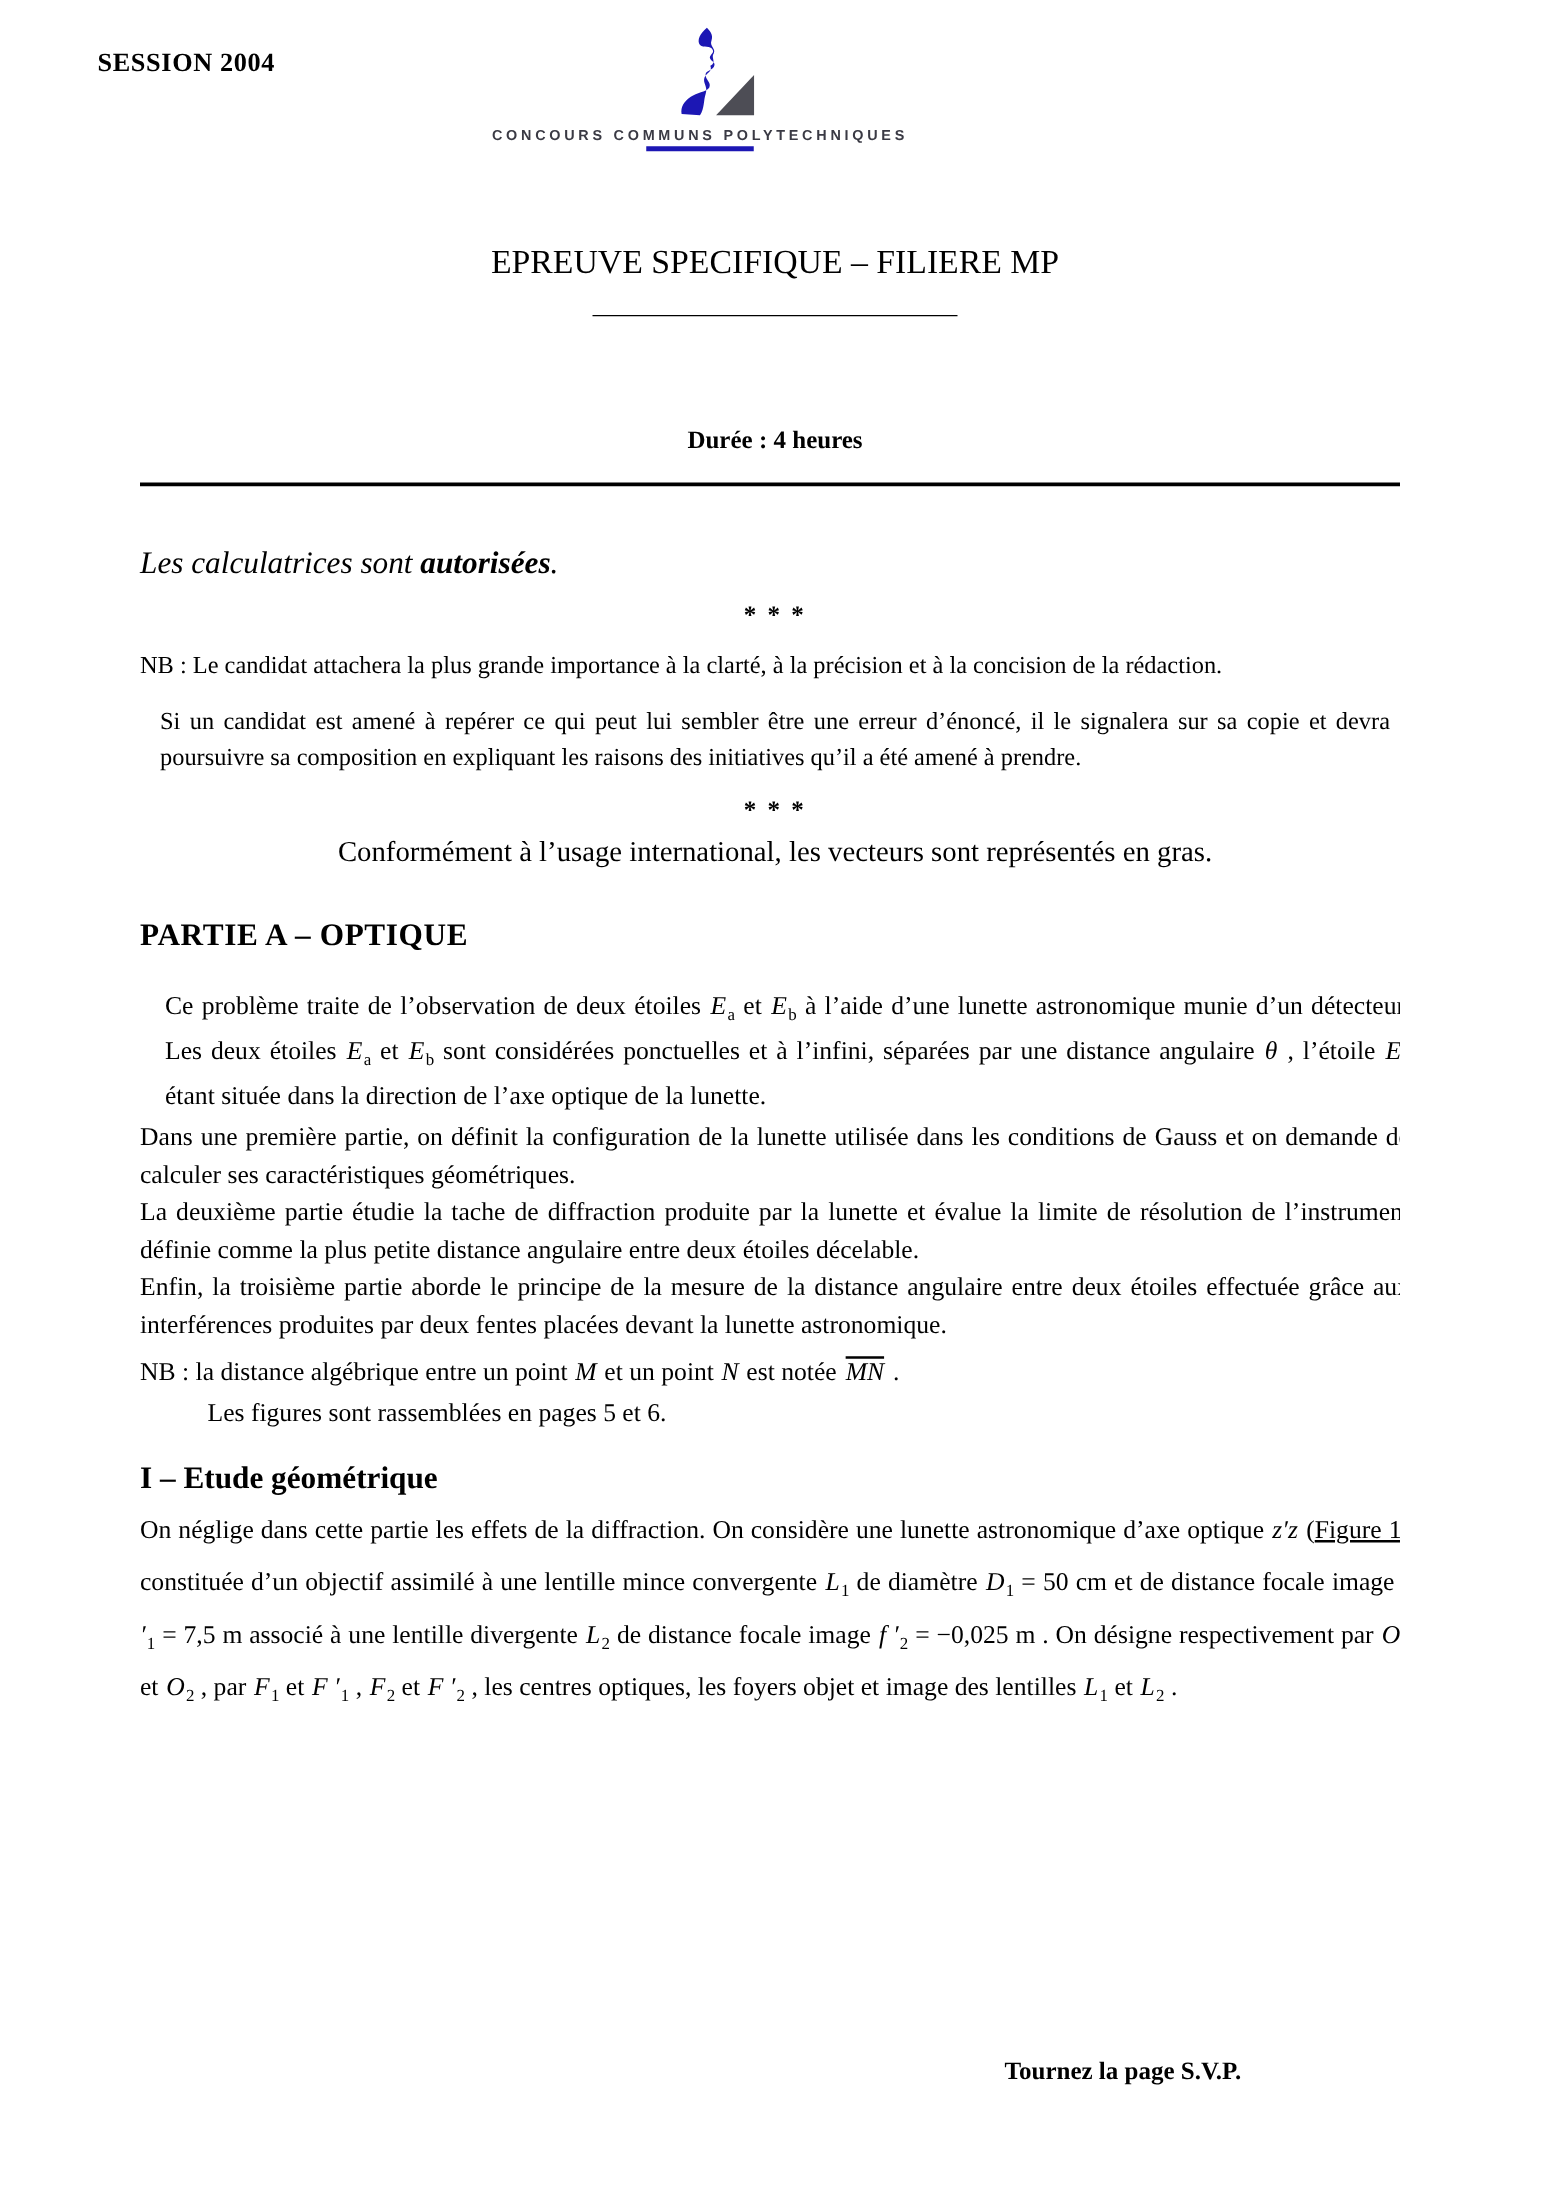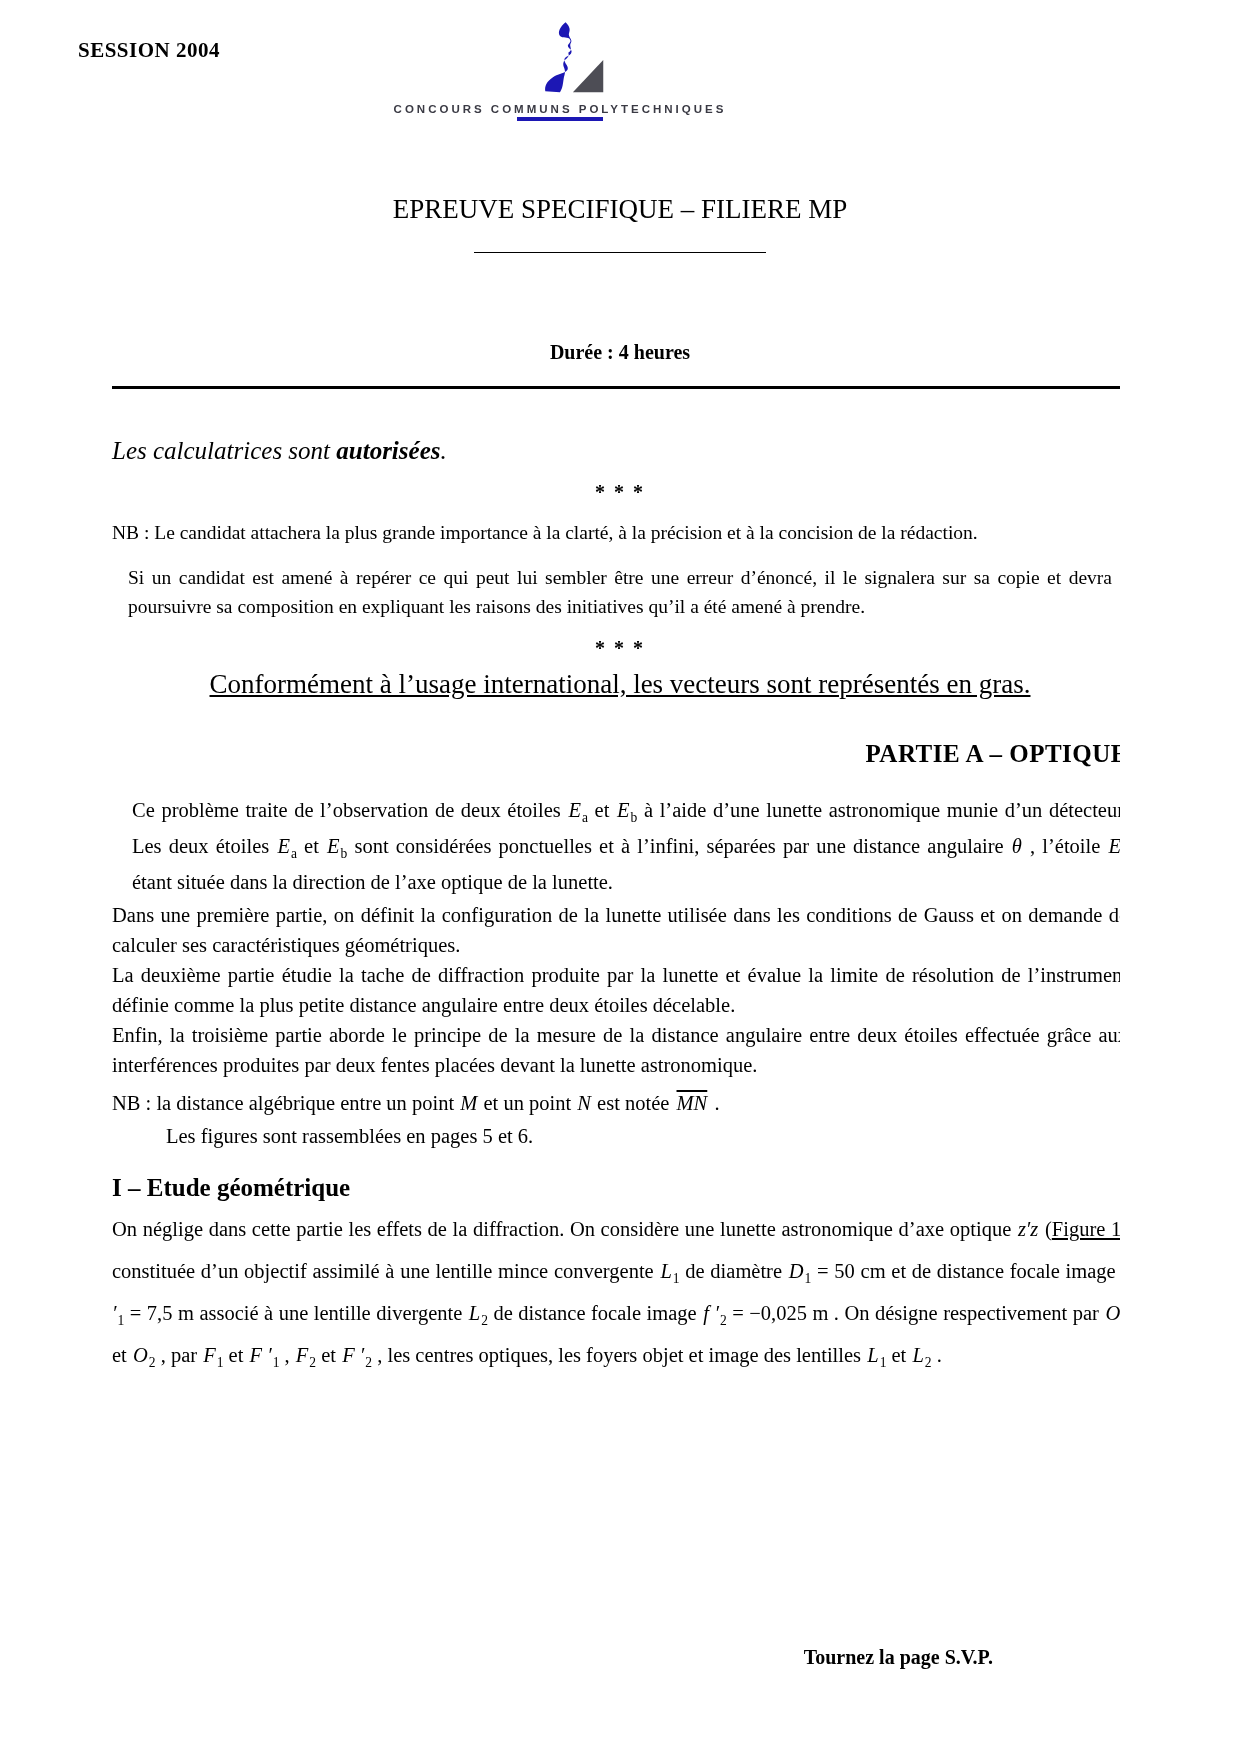--- a/index.html
+++ b/index.html
@@ -31,22 +31,22 @@
 
   .title{text-align:center;font-size:27px;line-height:34px;}
   .title-rule{width:292px;border:none;border-top:1.6px solid #000;margin:26px auto 0;}
   .subject{text-align:center;font-size:31px;line-height:36px;letter-spacing:1px;margin-top:60px;}
   .duration{text-align:center;font-size:20px;font-weight:bold;margin-top:88px;}
   .thick{border:none;border-top:3px solid #000;margin:22px 0 0;}
   .calc{text-align:left;font-style:italic;font-size:25px;margin-top:48px;}
   .stars{text-align:center;font-size:20px;font-weight:bold;margin-top:16px;letter-spacing:2px;}
   .nb{font-size:19.5px;line-height:29px;text-align:justify;margin:14px 0 0;}
   .nb + .nb{margin:16px;}
-  .conforme{text-align:center;font-size:27px;margin-top:9px;text-decoration:underline;}
-  .part-heading{text-align:right;font-size:25px;font-weight:bold;margin-top:40px;letter-spacing:.5px;}
+  .conforme{text-align:center;font-size:23px;margin-top:9px;}
+  .part-heading{text-align:left;font-size:25px;font-weight:bold;margin-top:40px;letter-spacing:.5px;}
   .body-p{font-size:20.5px;line-height:30px;text-align:justify;margin:0;}
   .p-math{line-height:36px;margin-top:24px;margin-left:20px;}
   .nb2{font-size:20.5px;line-height:34px;margin-top:6px;}
   .nb2-figs{font-size:20.5px;line-height:32px;padding-left:54px;}
   .sec-heading{font-size:25px;font-weight:bold;margin-top:22px;}
   .geo{font-size:20.5px;line-height:42px;text-align:justify;margin-top:6px;}
   .footer{
     position:absolute;top:1646px;right:127px;
     font-size:20px;font-weight:bold;
   }

